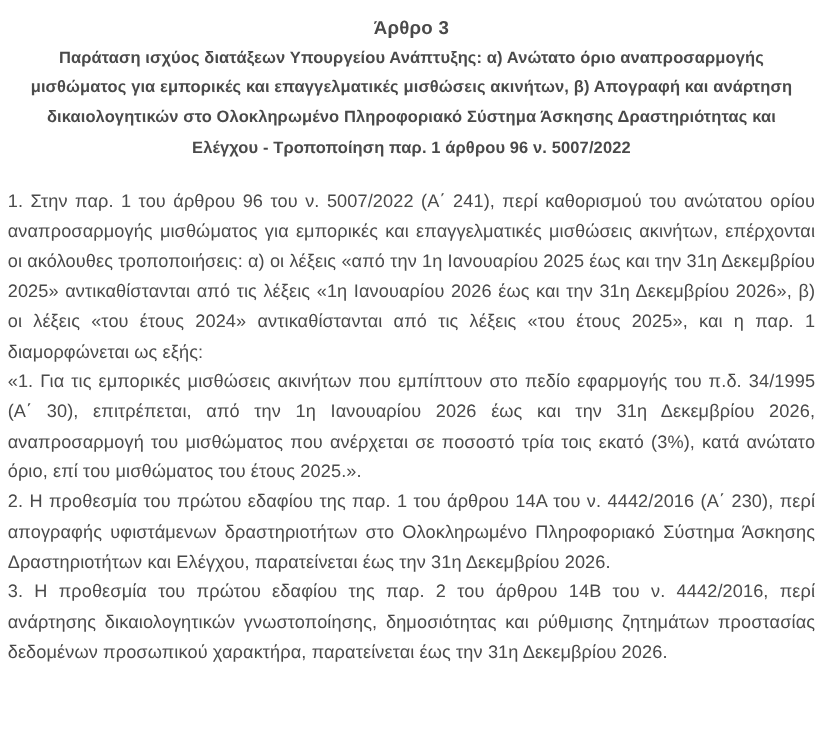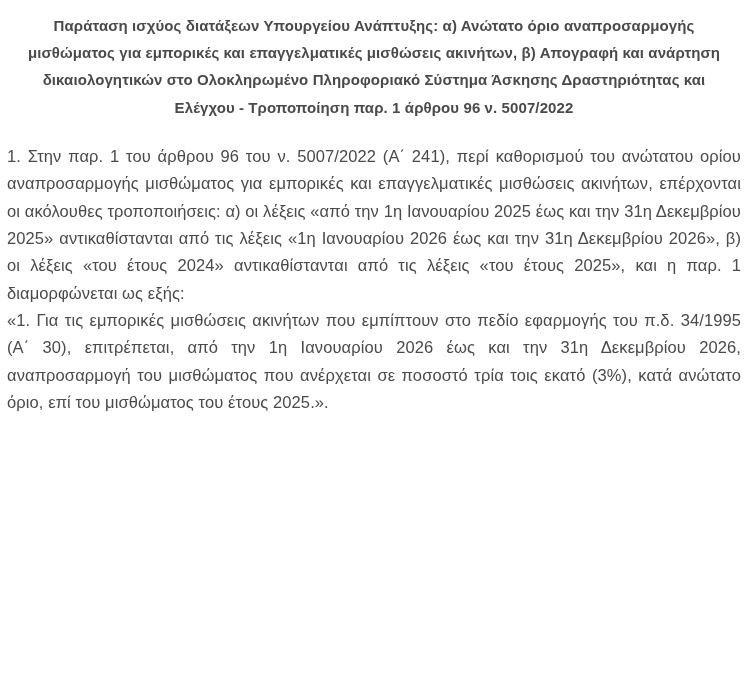--- a/index.html
+++ b/index.html
@@ -44,19 +44,22 @@
     line-height: 27.35px;
     text-align: justify;
     letter-spacing: 0.1px;
   }
 </style>
 </head>
 <body>
 
 <div class="doc">
   <div class="heading">
+    <div class="article-no">Άρθρο 3</div>
     <div class="article-title">Παράταση ισχύος διατάξεων Υπουργείου Ανάπτυξης: α) Ανώτατο όριο αναπροσαρμογής μισθώματος για εμπορικές και επαγγελματικές μισθώσεις ακινήτων, β) Απογραφή και ανάρτηση δικαιολογητικών στο Ολοκληρωμένο Πληροφοριακό Σύστημα Άσκησης Δραστηριότητας και Ελέγχου - Τροποποίηση παρ. 1 άρθρου 96 ν. 5007/2022</div>
   </div>
   <div class="bodytext">
     <p>1. Στην παρ. 1 του άρθρου 96 του ν. 5007/2022 (Α΄ 241), περί καθορισμού του ανώτατου ορίου αναπροσαρμογής μισθώματος για εμπορικές και επαγγελματικές μισθώσεις ακινήτων, επέρχονται οι ακόλουθες τροποποιήσεις: α) οι λέξεις «από την 1η Ιανουαρίου 2025 έως και την 31η Δεκεμβρίου 2025» αντικαθίστανται από τις λέξεις «1η Ιανουαρίου 2026 έως και την 31η Δεκεμβρίου 2026», β) οι λέξεις «του έτους 2024» αντικαθίστανται από τις λέξεις «του έτους 2025», και η παρ. 1 διαμορφώνεται ως εξής:</p>
     <p>«1. Για τις εμπορικές μισθώσεις ακινήτων που εμπίπτουν στο πεδίο εφαρμογής του π.δ. 34/1995 (Α΄ 30), επιτρέπεται, από την 1η Ιανουαρίου 2026 έως και την 31η Δεκεμβρίου 2026, αναπροσαρμογή του μισθώματος που ανέρχεται σε ποσοστό τρία τοις εκατό (3%), κατά ανώτατο όριο, επί του μισθώματος του έτους 2025.».</p>
+    <p>2. Η προθεσμία του πρώτου εδαφίου της παρ. 1 του άρθρου 14Α του ν. 4442/2016 (Α΄ 230), περί απογραφής υφιστάμενων δραστηριοτήτων στο Ολοκληρωμένο Πληροφοριακό Σύστημα Άσκησης Δραστηριοτήτων και Ελέγχου, παρατείνεται έως την 31η Δεκεμβρίου 2026.</p>
+    <p>3. Η προθεσμία του πρώτου εδαφίου της παρ. 2 του άρθρου 14Β του ν. 4442/2016, περί ανάρτησης δικαιολογητικών γνωστοποίησης, δημοσιότητας και ρύθμισης ζητημάτων προστασίας δεδομένων προσωπικού χαρακτήρα, παρατείνεται έως την 31η Δεκεμβρίου 2026.</p>
   </div>
 </div>
 
 </body></html>

